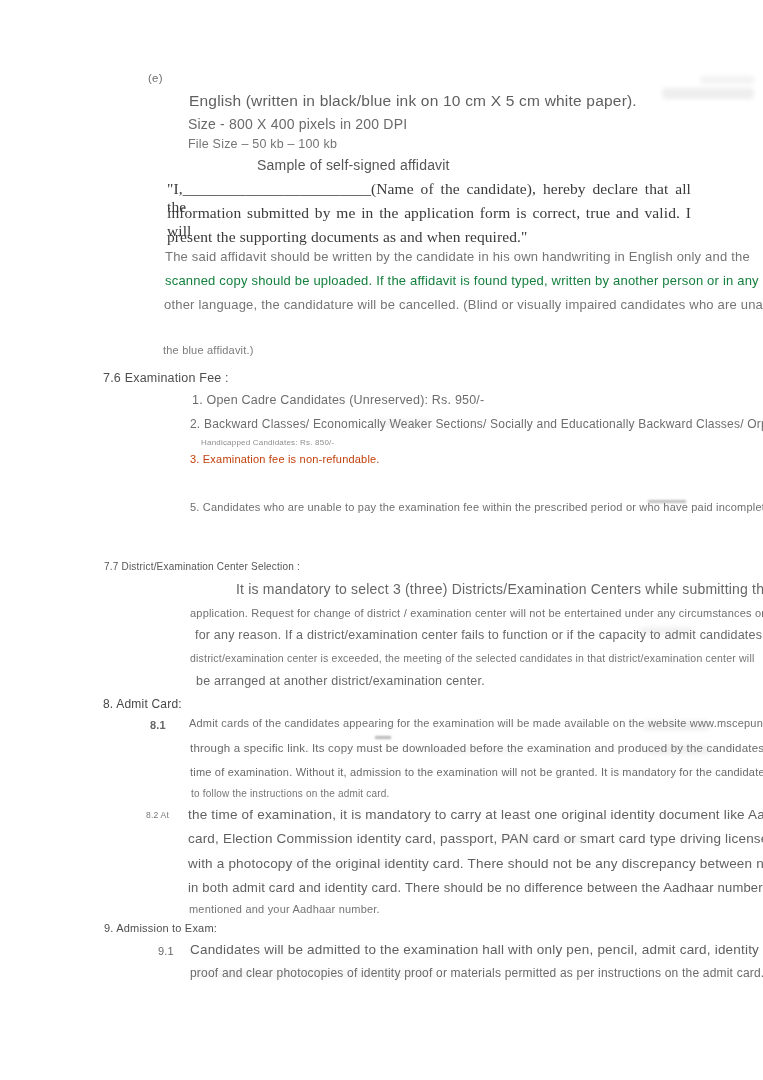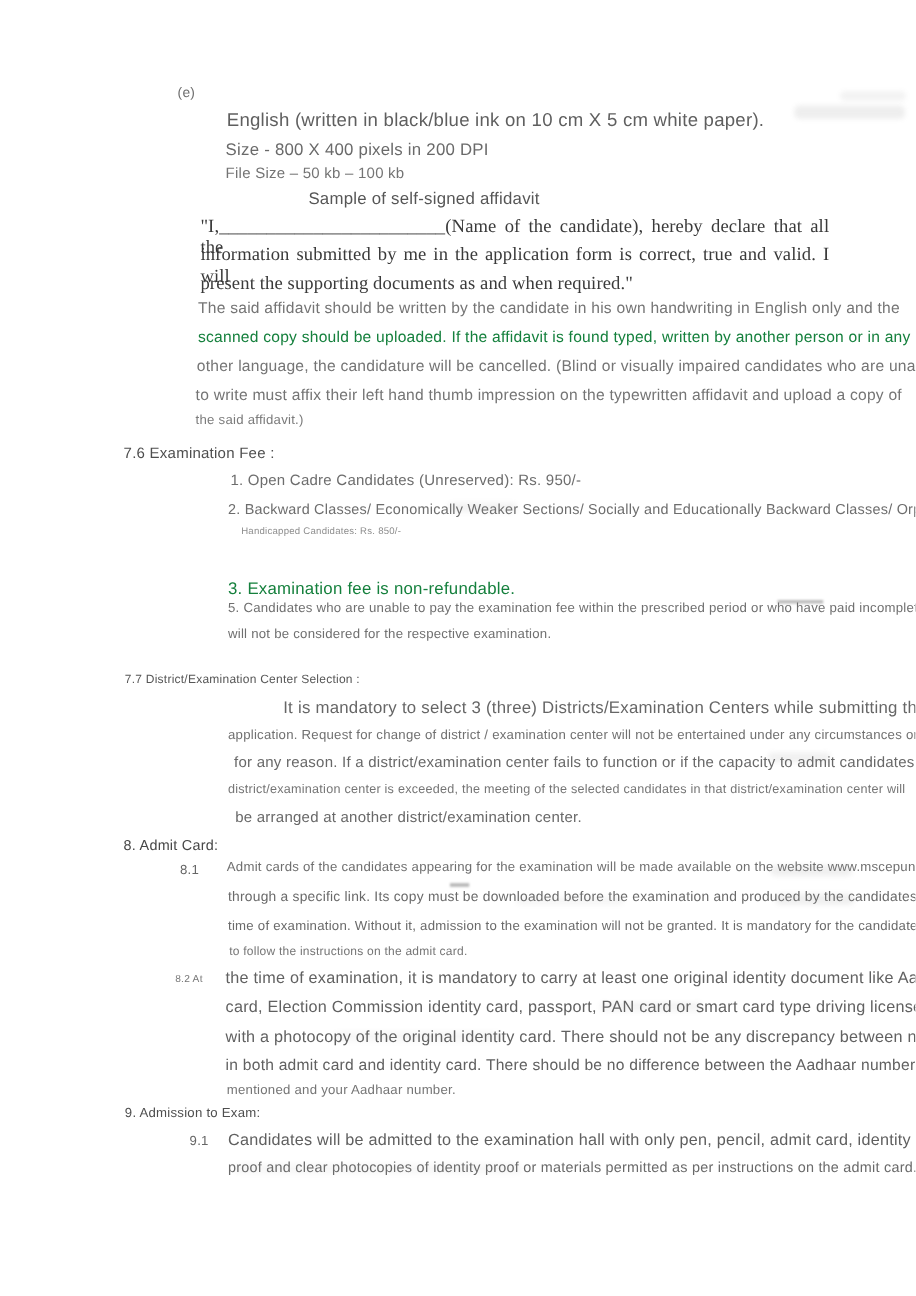--- a/index.html
+++ b/index.html
@@ -51,40 +51,38 @@
   <div class="ln" style="left:188px; top:137px; font-size:12.5px; color:#747474;">File Size – 50 kb – 100 kb</div>
   <div class="ln" style="left:257px; top:157px; font-size:14px; color:#565656;">Sample of self-signed affidavit</div>
 
   <div class="serif-line just" style="left:167px; top:180px;">"I,________________________(Name of the candidate), hereby declare that all the</div>
   <div class="serif-line" style="left:167px; top:228px;">present the supporting documents as and when required."</div>
   <div class="serif-line just" style="left:167px; top:204px;">information submitted by me in the application form is correct, true and valid. I will</div>
 
   <div class="ln" style="left:165px; top:249px; font-size:13px; color:#757575;">The said affidavit should be written by the candidate in his own handwriting in English only and the</div>
   <div class="ln" style="left:165px; top:273px; font-size:13px; color:#15803d;">scanned copy should be uploaded. If the affidavit is found typed, written by another person or in any</div>
   <div class="ln" style="left:164px; top:297px; font-size:13px; color:#757575;">other language, the candidature will be cancelled. (Blind or visually impaired candidates who are unable</div>
-  <div class="ln" style="left:163px; top:321px; font-size:13px; color:#757575;">to write must affix their left hand thumb impression on the typewritten affidavit and upload a copy of</div>
-  <div class="ln" style="left:163px; top:344px; font-size:11px; color:#7b7b7b;">the said affidavit.)</div>
+  <div class="ln" style="left:163px; top:344px; font-size:11px; color:#7b7b7b;">the blue affidavit.)</div>
 
   <div class="ln" style="left:103px; top:371px; font-size:12.5px; color:#4e4e4e;">7.6 Examination Fee :</div>
   <div class="ln" style="left:192px; top:393px; font-size:12.5px; color:#6d6d6d;">1. Open Cadre Candidates (Unreserved): Rs. 950/-</div>
   <div class="ln" style="left:190px; top:417px; font-size:12px; color:#6d6d6d;">2. Backward Classes/ Economically Weaker Sections/ Socially and Educationally Backward Classes/ Orphans /</div>
   <div class="ln" style="left:201px; top:438px; font-size:8px; color:#8d8d8d;">Handicapped Candidates: Rs. 850/-</div>
-  <div class="ln" style="left:190px; top:453px; font-size:14px; color:#15803d;margin-top:29px;">3. Examination fee is non-refundable.</div>
+  <div class="ln" style="left:190px; top:453px; font-size:11px; color:#c2410c;">3. Examination fee is non-refundable.</div>
   <div class="ln" style="left:190px; top:501px; font-size:11px; color:#6f6f6f;">5. Candidates who are unable to pay the examination fee within the prescribed period or who have paid incomplete fee</div>
-  <div class="ln" style="left:190px; top:523px; font-size:11px; color:#6f6f6f;">will not be considered for the respective examination.</div>
 
   <div class="ln" style="left:104px; top:561px; font-size:10px; color:#565656;">7.7 District/Examination Center Selection :</div>
   <div class="ln" style="left:236px; top:581px; font-size:14px; color:#666666;">It is mandatory to select 3 (three) Districts/Examination Centers while submitting the</div>
   <div class="ln" style="left:190px; top:607px; font-size:11px; color:#707070;">application. Request for change of district / examination center will not be entertained under any circumstances or</div>
   <div class="ln" style="left:195px; top:628px; font-size:12.5px; color:#686868;">for any reason. If a district/examination center fails to function or if the capacity to admit candidates at a</div>
   <div class="ln" style="left:190px; top:652px; font-size:10.5px; color:#757575;">district/examination center is exceeded, the meeting of the selected candidates in that district/examination center will</div>
   <div class="ln" style="left:196px; top:674px; font-size:12.5px; color:#686868;">be arranged at another district/examination center.</div>
 
   <div class="ln" style="left:103px; top:697px; font-size:12px; color:#474747;text-align:center;">8. Admit Card:</div>
-  <div class="ln" style="left:150px; top:719px; font-size:11px; color:#666666;">8.1</div>
+  <div class="ln" style="left:150px; top:719px; font-size:11px; color:#666666;font-weight:bold;">8.1</div>
   <div class="ln" style="left:189px; top:717px; font-size:11px; color:#6f6f6f;">Admit cards of the candidates appearing for the examination will be made available on the website www.mscepune.in</div>
   <div class="ln" style="left:190px; top:742px; font-size:11.5px; color:#6a6a6a;">through a specific link. Its copy must be downloaded before the examination and produced by the candidates at the</div>
   <div class="ln" style="left:190px; top:766px; font-size:11px; color:#6a6a6a;">time of examination. Without it, admission to the examination will not be granted. It is mandatory for the candidate</div>
   <div class="ln" style="left:191px; top:788px; font-size:10px; color:#757575;">to follow the instructions on the admit card.</div>
 
   <div class="ln" style="left:146px; top:810px; font-size:8.5px; color:#777777;">8.2 At</div>
   <div class="ln" style="left:188px; top:807px; font-size:13.5px; color:#616161;">the time of examination, it is mandatory to carry at least one original identity document like Aadhaar</div>
   <div class="ln" style="left:188px; top:831px; font-size:13.5px; color:#616161;">card, Election Commission identity card, passport, PAN card or smart card type driving license along</div>
   <div class="ln" style="left:188px; top:856px; font-size:13.5px; color:#616161;">with a photocopy of the original identity card. There should not be any discrepancy between names</div>
   <div class="ln" style="left:188px; top:880px; font-size:13px; color:#616161;">in both admit card and identity card. There should be no difference between the Aadhaar number you</div>

